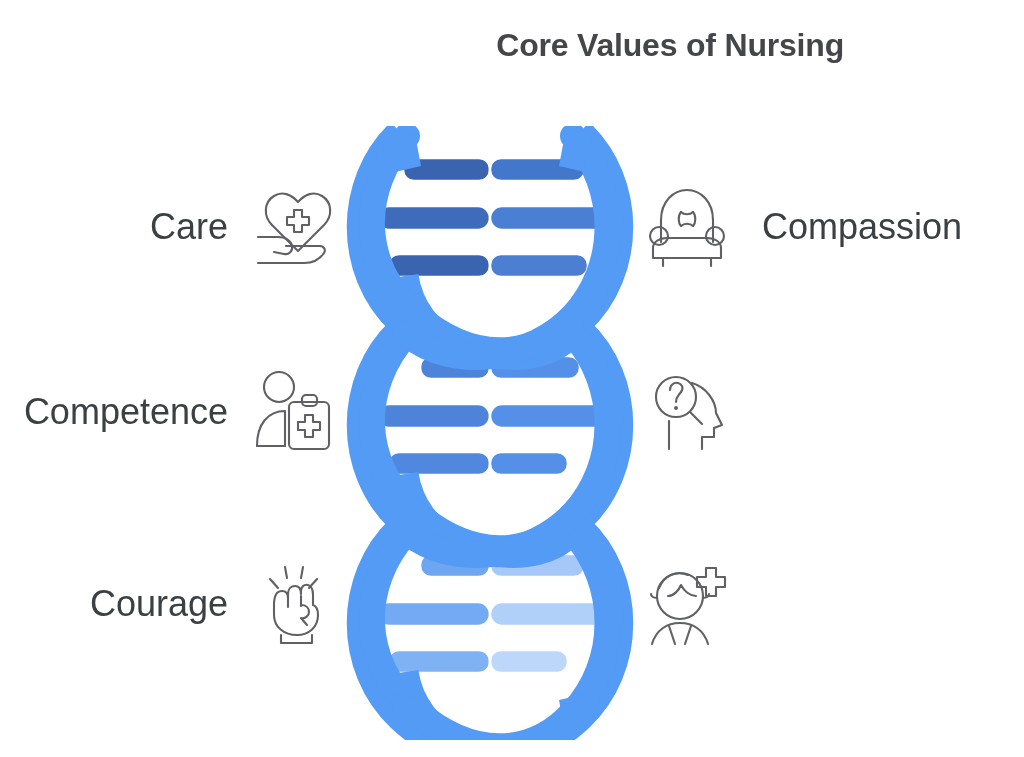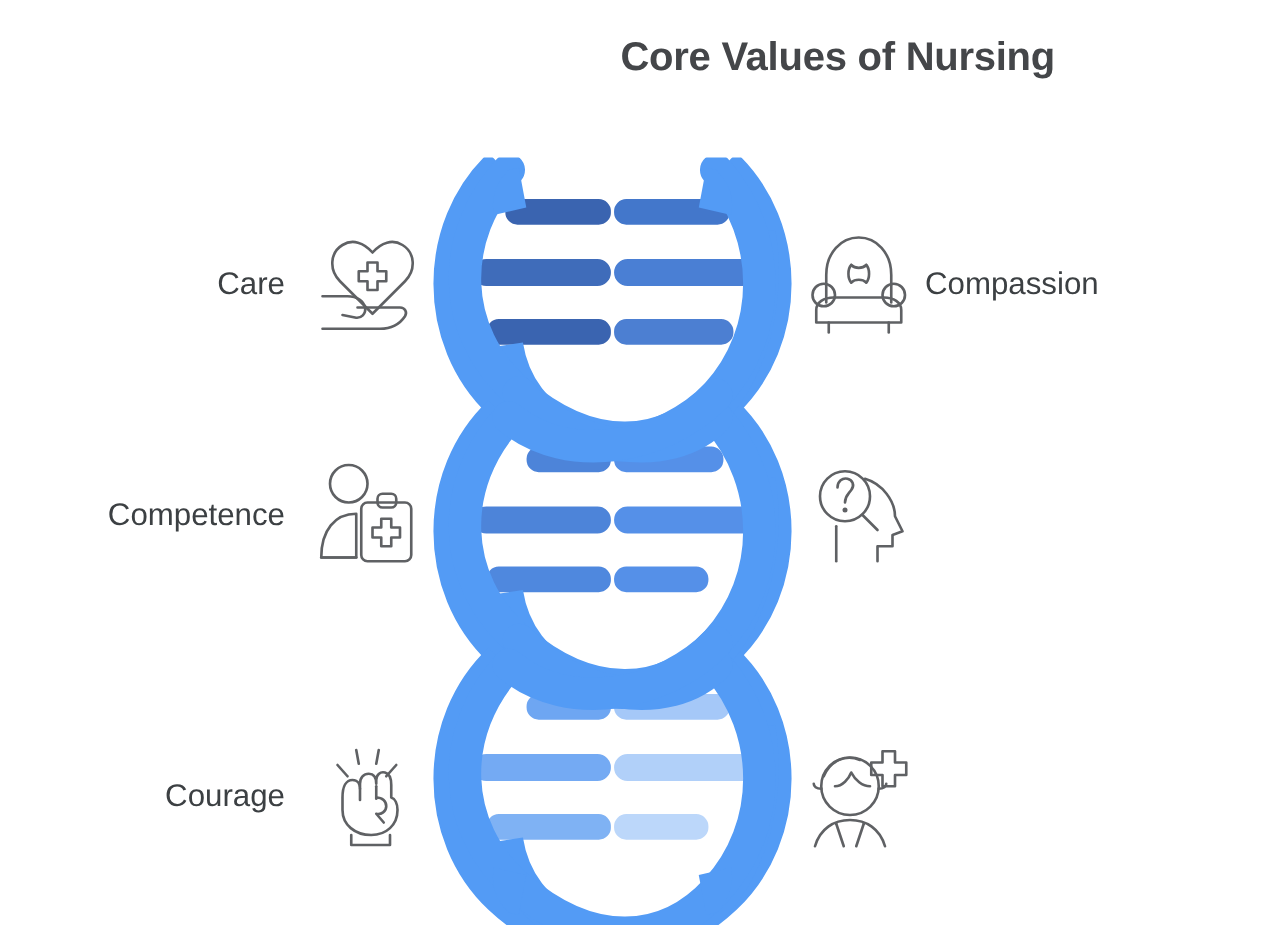--- a/index.html
+++ b/index.html
@@ -49,31 +49,31 @@
   .value-row.left {
     right: 692px;            
     justify-content: flex-end;
   }
   .value-row.right {
     left: 648px;
     justify-content: flex-start;
   }
   .row-1 { top: 179px; }
   .row-2 { top: 364px; }
-  .row-3 { top: 589px; }
+  .row-3 { top: 556px; }
 
   .value-label {
-    font-size: 25px;
+    font-size: 36px;
     font-weight: normal;
     color: #3c4043;
     white-space: nowrap;
     line-height: 1;
   }
   .value-row.left .value-label  { margin-right: 26px; }
-  .value-row.right .value-label { margin-left: 14px; }
+  .value-row.right .value-label { margin-left: 36px; }
 
   .value-icon {
     width: 78px;
     height: 90px;
     flex: 0 0 78px;
     display: flex;
     align-items: center;
     justify-content: center;
   }
   .value-icon svg {

